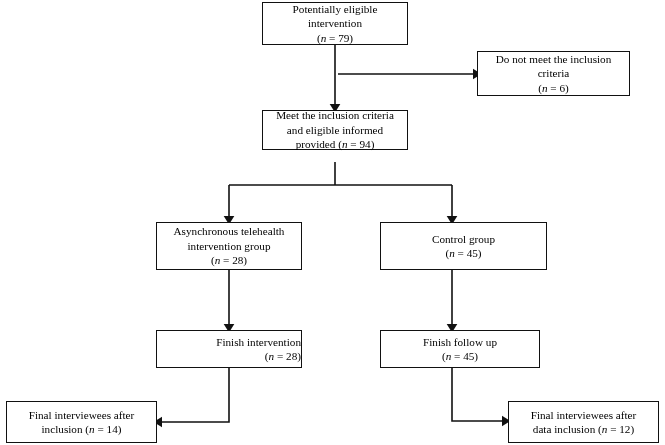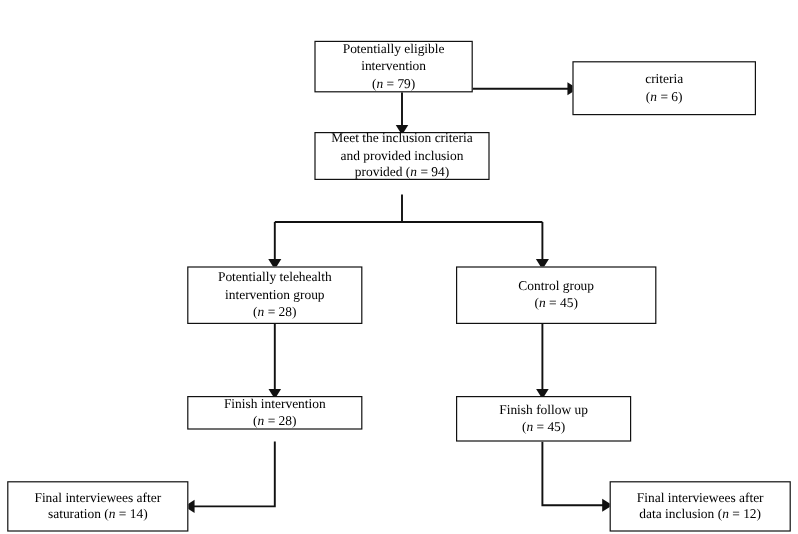--- a/index.html
+++ b/index.html
@@ -38,27 +38,27 @@
     line-height: 14.4px;
     z-index: 2;
   }
   .node .line {
     white-space: nowrap;
   }
   .n-italic {
     font-style: italic;
   }
   
-  #node-eligible      { left: 262px; top: 2px;   width: 132px; height: 43px; margin-top: 32px; }
+  #node-eligible      { left: 262px; top: 2px;   width: 146px; height: 43px; }
   #node-excluded      { left: 477px; top: 51px;  width: 153px; height: 45px; }
   #node-included      { left: 262px; top: 110px; width: 146px; height: 40px; }
   #node-intervention  { left: 156px; top: 222px; width: 146px; height: 48px; }
   #node-control       { left: 380px; top: 222px; width: 167px; height: 48px; }
-  #node-finish-int    { left: 156px; top: 330px; width: 146px; height: 28px; }
-  #node-finish-fu     { left: 380px; top: 330px; width: 146px; height: 38px; }
+  #node-finish-int    { left: 156px; top: 330px; width: 146px; height: 38px; align-items: flex-end; }
+  #node-finish-fu     { left: 380px; top: 330px; width: 160px; height: 38px; }
   #node-final-left    { left: 6px;   top: 401px; width: 151px; height: 42px; }
   #node-final-right   { left: 508px; top: 401px; width: 151px; height: 42px; }
 </style>
 </head>
 <body>
 
 <div id="flowchart-root">
 
   <svg class="edges" viewBox="0 0 665 445" width="665" height="445" aria-hidden="true">
     <defs>
@@ -87,32 +87,33 @@
     </g>
   </svg>
 
   <div class="node" id="node-eligible">
     <span class="line">Potentially eligible</span>
     <span class="line">intervention</span>
     <span class="line">(<span class="n-italic">n</span> <span>= 79</span>)</span>
   </div>
 
   <div class="node" id="node-excluded">
+    <span class="line">Do not meet the inclusion</span>
     <span class="line">criteria</span>
     <span class="line">(<span class="n-italic">n</span> <span>= 6</span>)</span>
   </div>
 
   <div class="node" id="node-included">
     <span class="line">Meet the inclusion criteria</span>
-    <span class="line">and provided inclusion</span>
+    <span class="line">and eligible informed</span>
     <span class="line"><span>provided (</span><span class="n-italic">n</span> <span>= 94</span><span>)</span></span>
   </div>
 
   <div class="node" id="node-intervention">
-    <span class="line">Potentially telehealth</span>
+    <span class="line">Asynchronous telehealth</span>
     <span class="line">intervention group</span>
     <span class="line">(<span class="n-italic">n</span> <span>= 28</span>)</span>
   </div>
 
   <div class="node" id="node-control">
     <span class="line">Control group</span>
     <span class="line">(<span class="n-italic">n</span> <span>= 45</span>)</span>
   </div>
 
   <div class="node" id="node-finish-int">
@@ -120,21 +121,21 @@
     <span class="line">(<span class="n-italic">n</span> <span>= 28</span>)</span>
   </div>
 
   <div class="node" id="node-finish-fu">
     <span class="line">Finish follow up</span>
     <span class="line">(<span class="n-italic">n</span> <span>= 45</span>)</span>
   </div>
 
   <div class="node" id="node-final-left">
     <span class="line">Final interviewees after</span>
-    <span class="line"><span>saturation (</span><span class="n-italic">n</span> <span>= 14</span><span>)</span></span>
+    <span class="line"><span>inclusion (</span><span class="n-italic">n</span> <span>= 14</span><span>)</span></span>
   </div>
 
   <div class="node" id="node-final-right">
     <span class="line">Final interviewees after</span>
     <span class="line"><span>data inclusion (</span><span class="n-italic">n</span> <span>= 12</span><span>)</span></span>
   </div>
 
 </div>
 
 </body></html>

